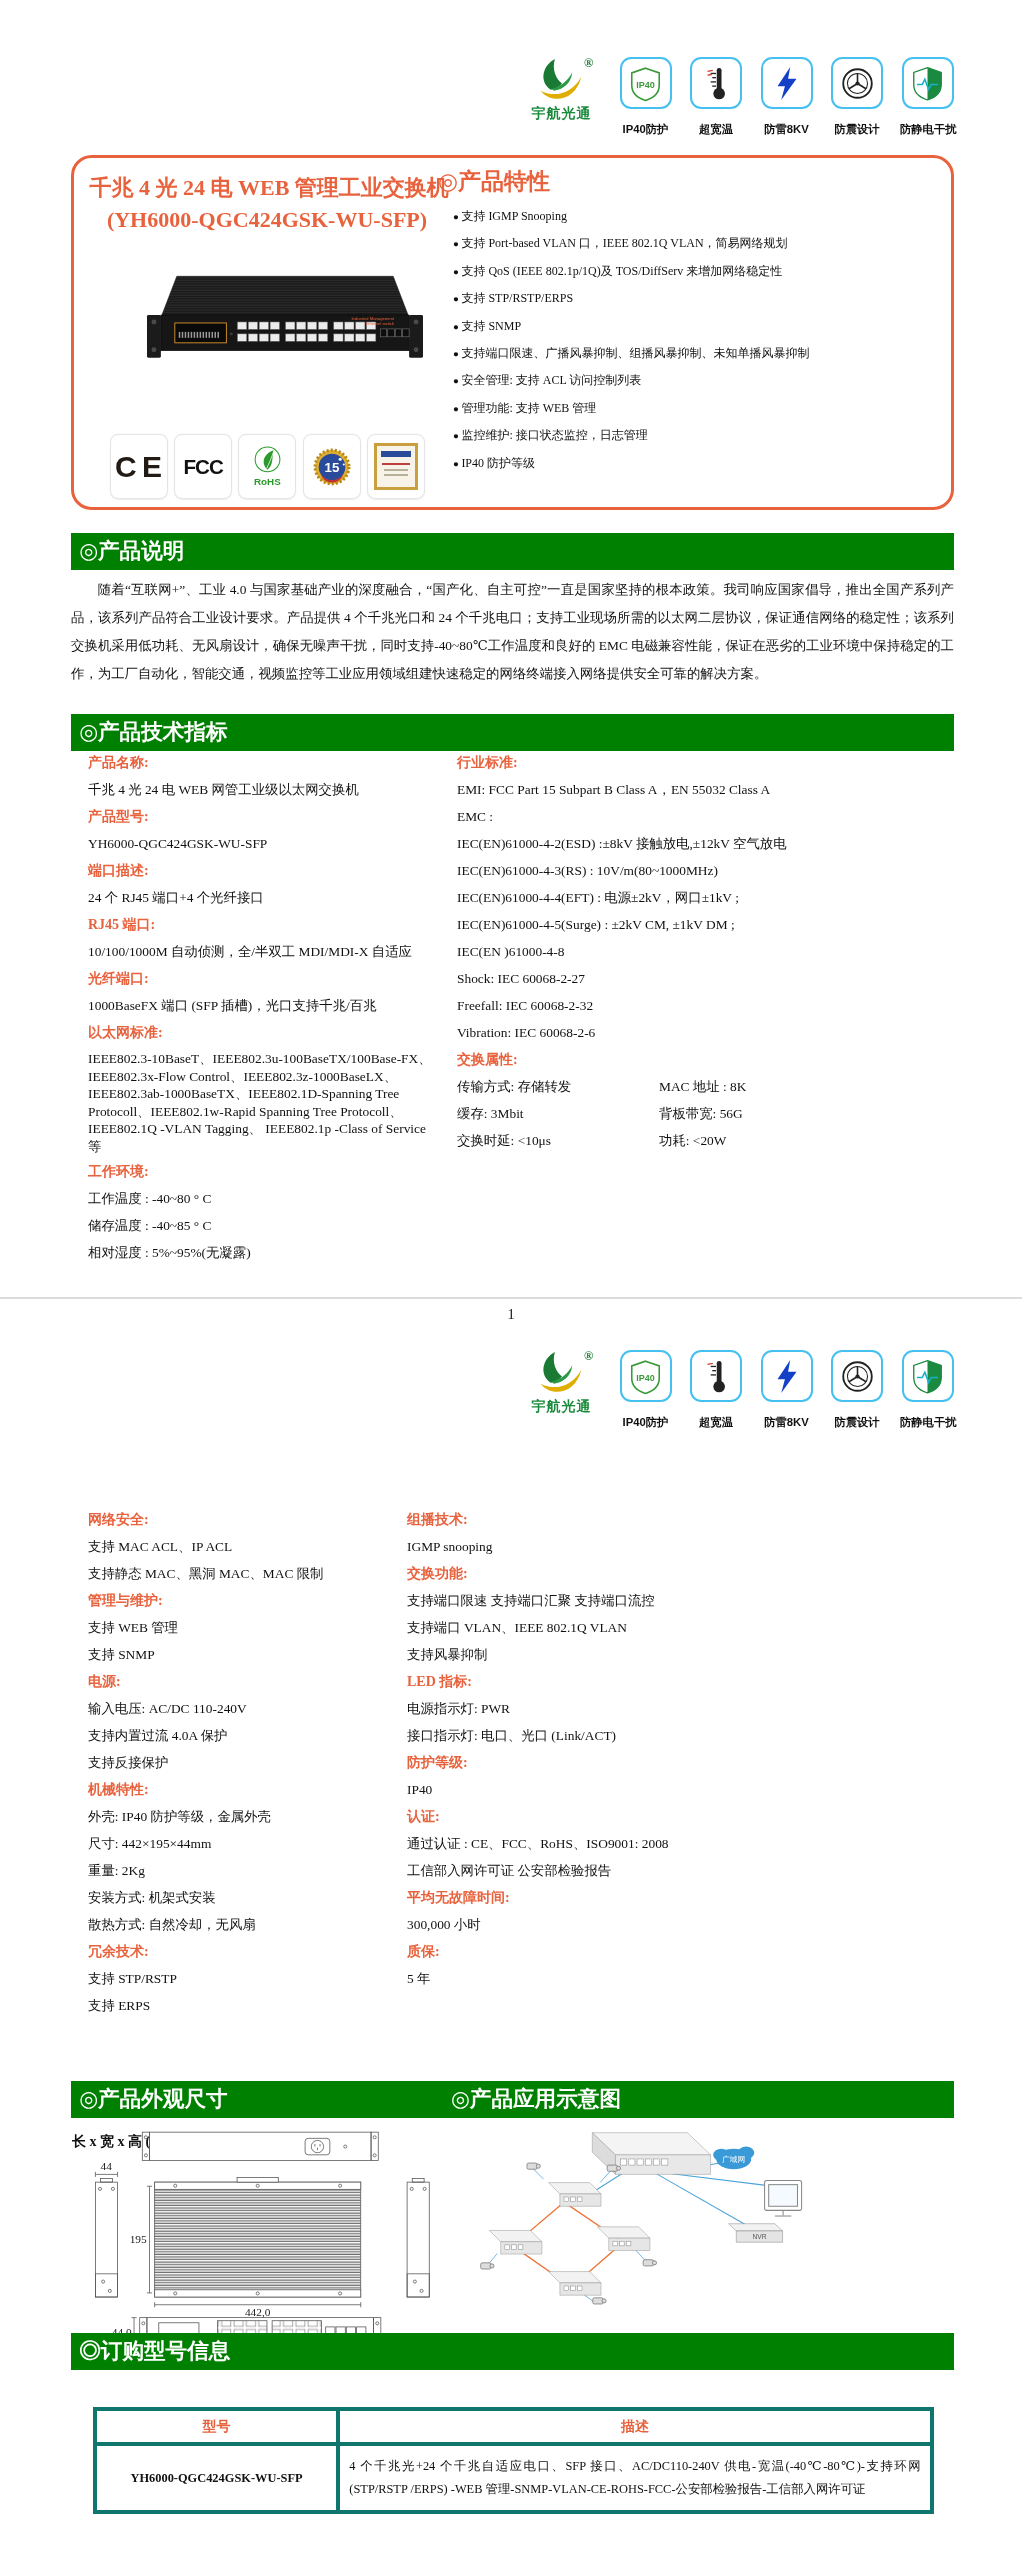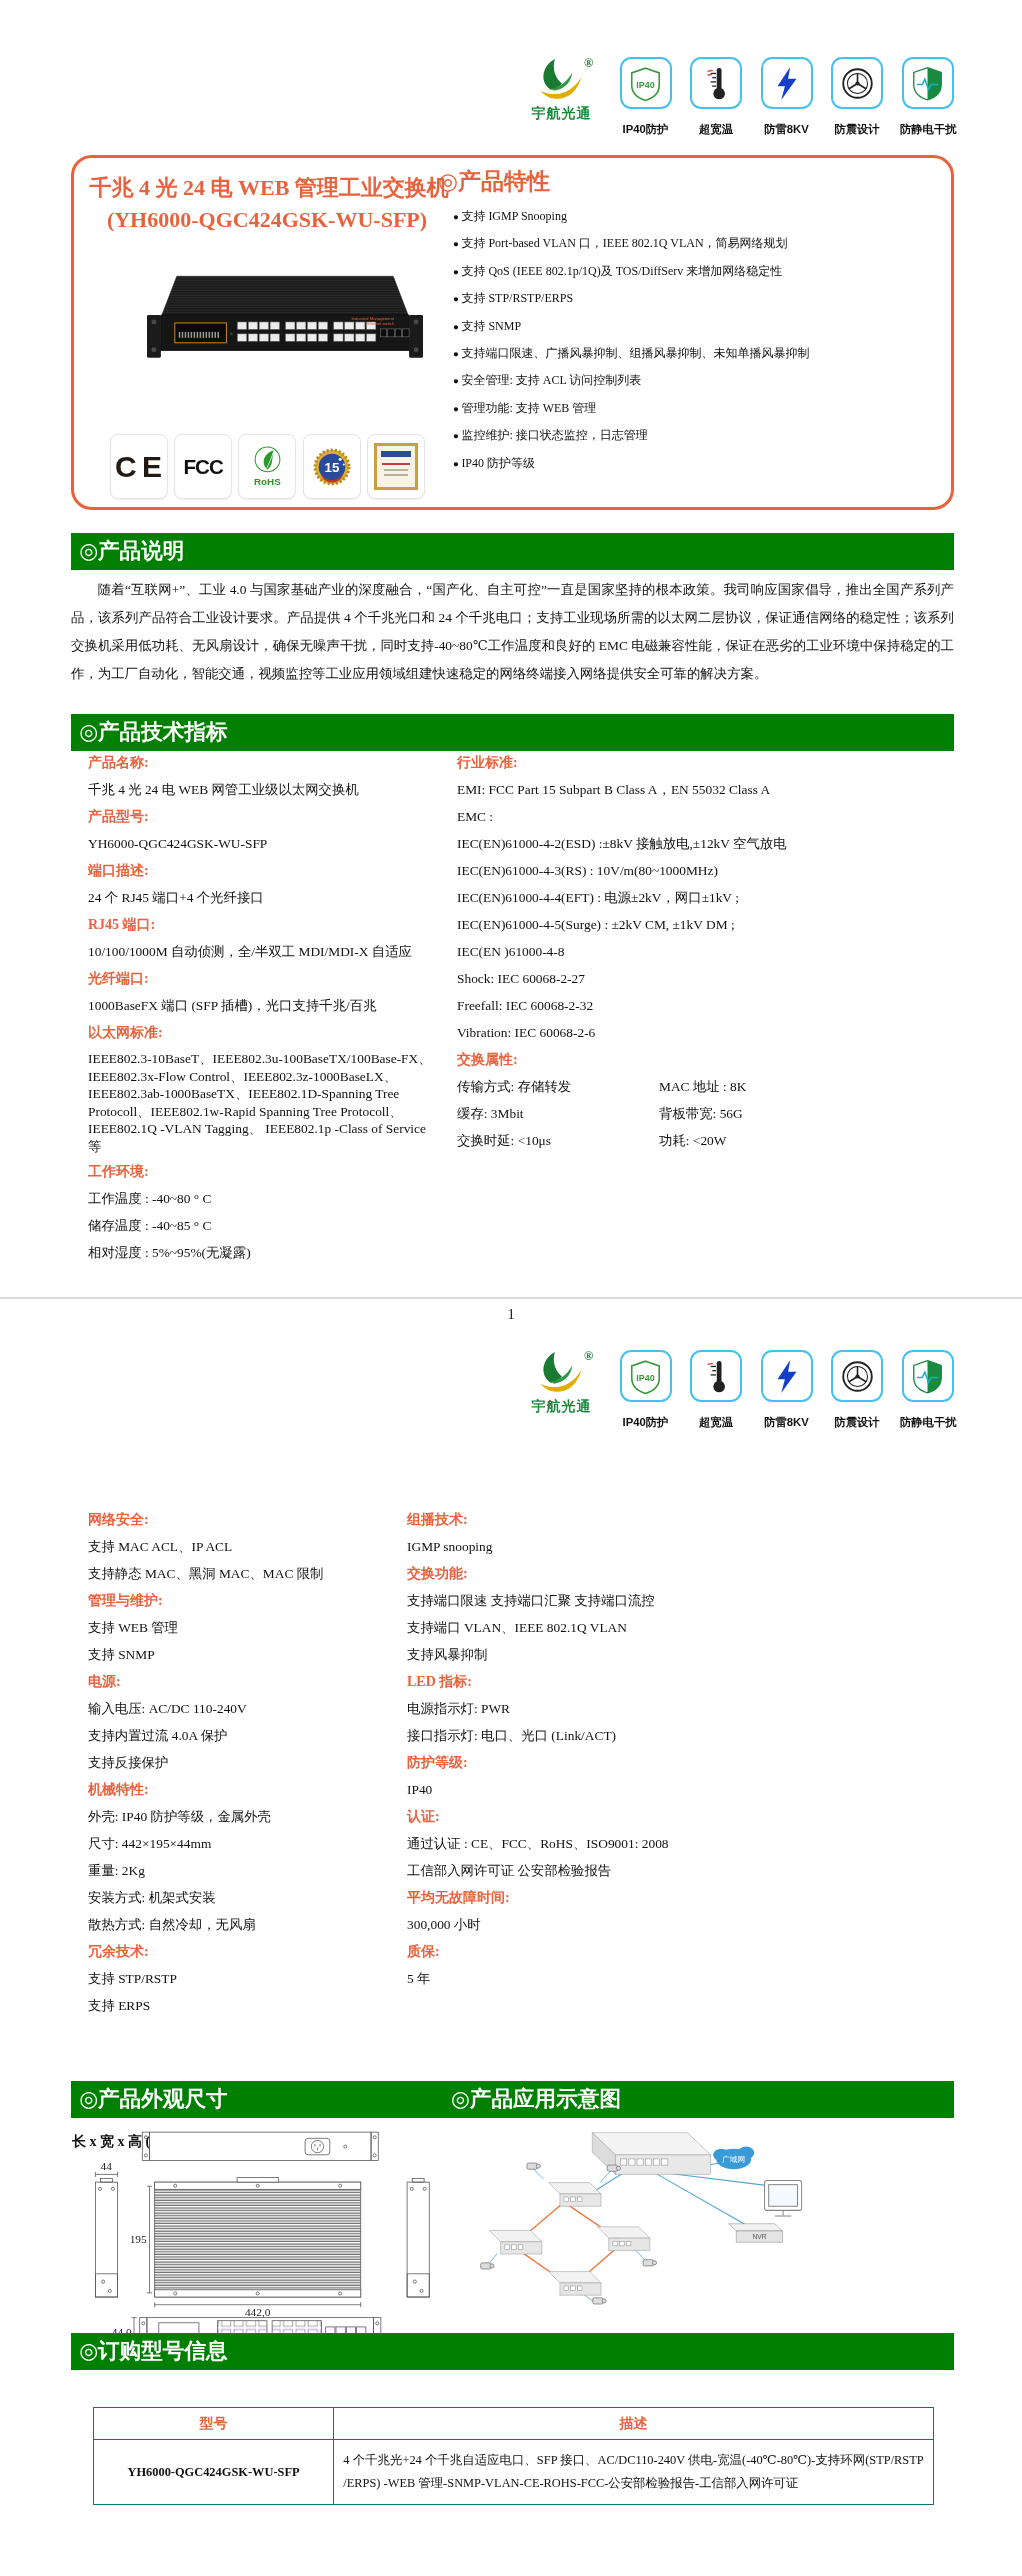--- a/index.html
+++ b/index.html
@@ -59,21 +59,21 @@
   .pair .b{position:absolute;left:202px;top:0;}
 
   
   .pline{position:absolute;left:0;width:1022px;height:1.5px;background:#dcdcdc;}
   .pnum{position:absolute;left:0;width:1022px;text-align:center;font-size:14.4px;color:#111;}
 
   .sizelabel{position:absolute;left:72px;top:2133px;font-size:14px;font-weight:bold;color:#111;}
 
   
   .ordtable{position:absolute;left:93px;top:2407px;width:841px;border-collapse:collapse;table-layout:fixed;}
-  .ordtable th,.ordtable td{border:1px solid #0f766e;}
+  .ordtable th,.ordtable td{border:4px solid #0f766e;}
   .ordtable th{height:29px;color:#e8623d;font-weight:bold;font-size:14px;text-align:center;}
   .ordtable td{height:58px;font-size:12.4px;color:#111;}
   .td-model{width:237px;text-align:center;font-weight:bold;white-space:nowrap;}
   .td-desc{padding:3.1px 9.3px;line-height:23px;text-align:justify;}
 </style>
 </head>
 <body>
 
 <div class="page">
 
@@ -626,21 +626,21 @@
         <line x1="330" y1="244" x2="350" y2="266" stroke="#4aa3d8"></line>
         <rect x="344" y="262" width="20" height="12" rx="3"></rect>
           <circle cx="366" cy="268" r="4"></circle>
         <line x1="230" y1="331" x2="250" y2="345" stroke="#4aa3d8"></line>
         <rect x="246" y="336" width="20" height="12" rx="3"></rect>
           <circle cx="268" cy="342" r="4"></circle>
       </g>
     </svg>
   </div>
 
-  <div class="gbar" style="top:2333px;">◎订购型号信息</div>
+  <div class="gbar" style="top:2333px;font-family:Liberation Serif, serif;">◎订购型号信息</div>
 
   <table class="ordtable">
     <tbody>
         <tr>
       <th class="td-model">型号</th>
       <th>描述</th>
     </tr>
     <tr>
       <td class="td-model">YH6000-QGC424GSK-WU-SFP</td>
       <td class="td-desc">4 个千兆光+24 个千兆自适应电口、SFP 接口、AC/DC110-240V 供电-宽温(-40℃-80℃)-支持环网(STP/RSTP /ERPS) -WEB 管理-SNMP-VLAN-CE-ROHS-FCC-公安部检验报告-工信部入网许可证</td>

